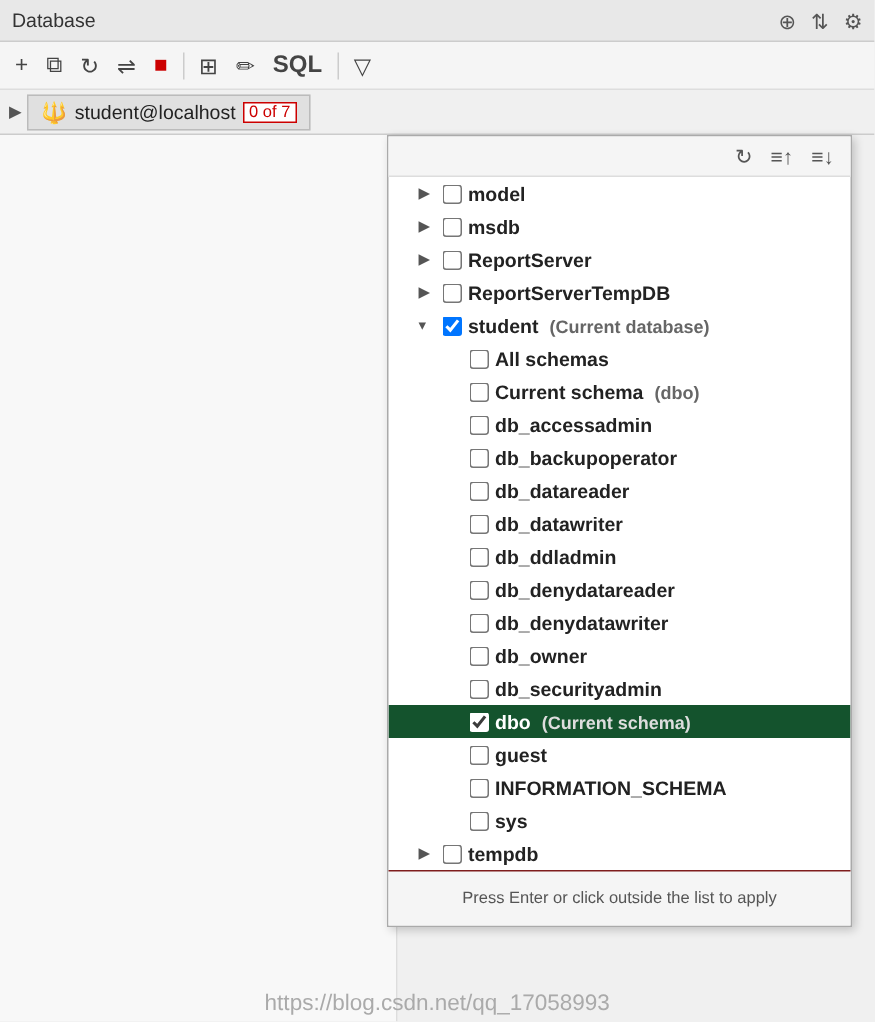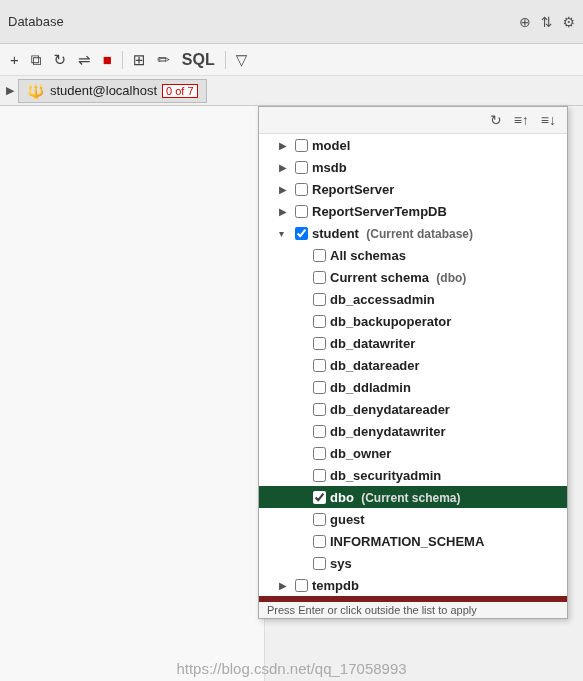--- a/index.html
+++ b/index.html
@@ -14,21 +14,21 @@
     }
 
     
     .title-bar {
       background: #e8e8e8;
       border-bottom: 1px solid #ccc;
       display: flex;
       align-items: center;
       justify-content: space-between;
       padding: 4px 8px;
-      height: 44px;
+      height: 28px;
     }
     .title-bar-left {
       font-size: 13px;
       color: #333;
     }
     .title-bar-right {
       display: flex;
       gap: 10px;
       align-items: center;
     }
@@ -197,26 +197,26 @@
       font-weight: bold;
     }
     .item-sublabel {
       font-size: 12px;
       color: #666;
       margin-left: 4px;
     }
     .db-item.selected .item-sublabel { color: #ddd; }
 
     .dropdown-footer {
-      border-top: 6px solid #7f1d1d;
-      padding: 2px 8px;
+      border-top: 1px solid #7f1d1d;
+      padding: 12px 8px;
       font-size: 11px;
       color: #555;
       background: #f5f5f5;
-      text-align: left;
+      text-align: center;
     }
 
     
     .watermark {
       position: absolute;
       bottom: 4px;
       left: 0;
       right: 0;
       text-align: center;
       font-size: 15px;
@@ -310,26 +310,26 @@
           <span class="item-label">db_accessadmin</span>
         </div>
         <div class="db-item db-item-indent2">
           <span class="item-arrow"></span>
           <input type="checkbox" class="item-checkbox" style="">
           <span class="item-label">db_backupoperator</span>
         </div>
         <div class="db-item db-item-indent2">
           <span class="item-arrow"></span>
           <input type="checkbox" class="item-checkbox" style="">
+          <span class="item-label">db_datareader</span>
+        </div>
+        <div class="db-item db-item-indent2">
+          <span class="item-arrow"></span>
+          <input type="checkbox" class="item-checkbox" style="">
           <span class="item-label">db_datawriter</span>
-        </div>
-        <div class="db-item db-item-indent2">
-          <span class="item-arrow"></span>
-          <input type="checkbox" class="item-checkbox" style="">
-          <span class="item-label">db_datareader</span>
         </div>
         <div class="db-item db-item-indent2">
           <span class="item-arrow"></span>
           <input type="checkbox" class="item-checkbox" style="">
           <span class="item-label">db_ddladmin</span>
         </div>
         <div class="db-item db-item-indent2">
           <span class="item-arrow"></span>
           <input type="checkbox" class="item-checkbox" style="">
           <span class="item-label">db_denydatareader</span>

